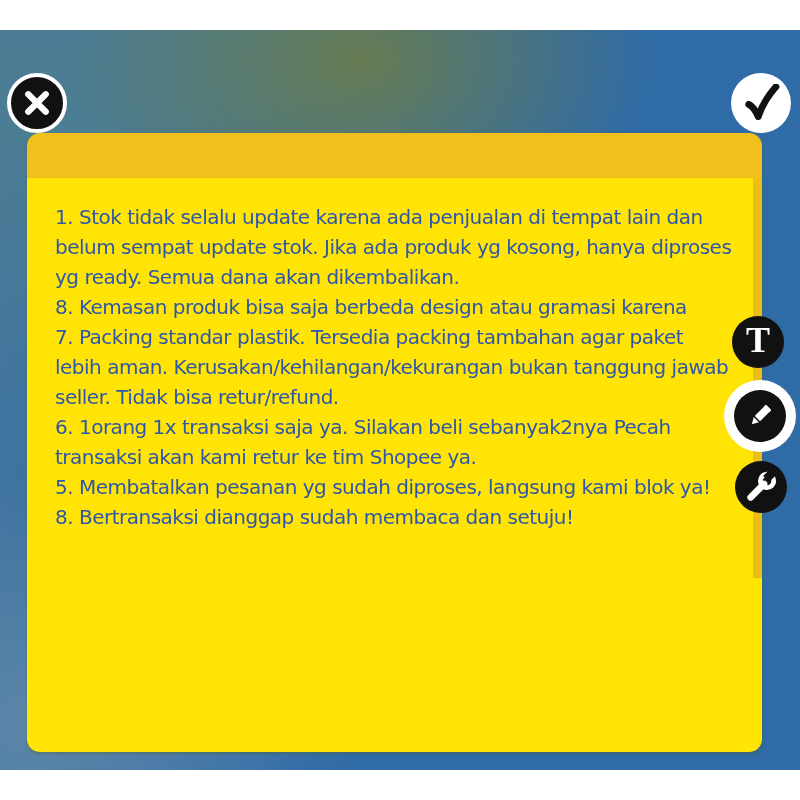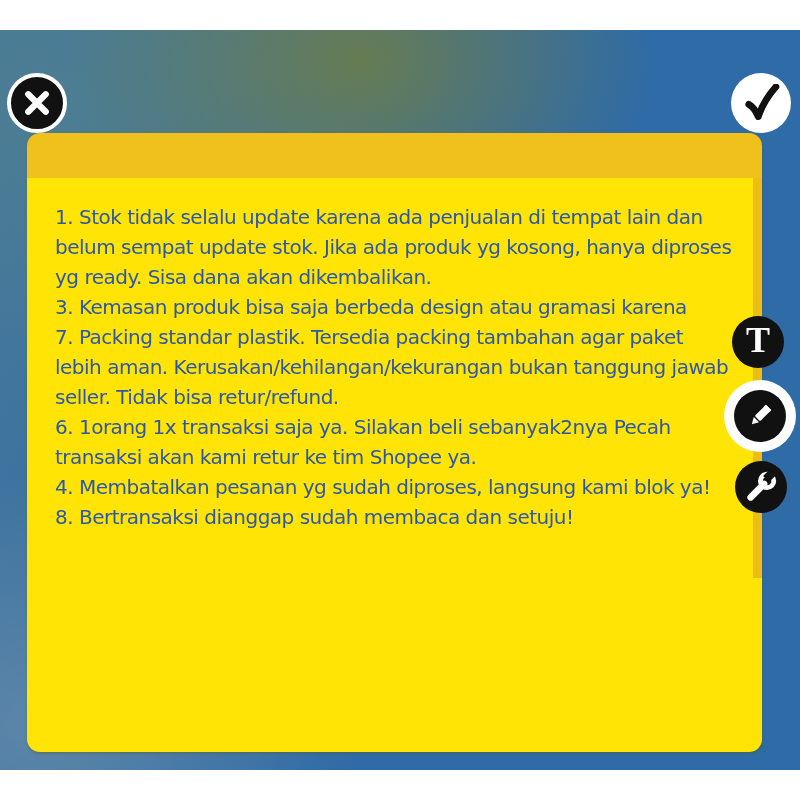--- a/index.html
+++ b/index.html
@@ -48,28 +48,28 @@
 
 <div class="stage">
 
   <div class="letterbox top"></div>
 
   <div class="photo">
     <div class="note">
       <div class="note-text">
           <div class="line">1. Stok tidak selalu update karena ada penjualan di tempat lain dan</div>
           <div class="line">belum sempat update stok. Jika ada produk yg kosong, hanya diproses</div>
-          <div class="line">yg ready. Sisa dana akan dikembalikan.</div>
-          <div class="line">3. Kemasan produk bisa saja berbeda design atau gramasi karena</div>
+          <div class="line">yg ready. Semua dana akan dikembalikan.</div>
+          <div class="line">8. Kemasan produk bisa saja berbeda design atau gramasi karena</div>
           <div class="line">7. Packing standar plastik. Tersedia packing tambahan agar paket</div>
           <div class="line">lebih aman. Kerusakan/kehilangan/kekurangan bukan tanggung jawab</div>
           <div class="line">seller. Tidak bisa retur/refund.</div>
           <div class="line">6. 1orang 1x transaksi saja ya. Silakan beli sebanyak2nya Pecah</div>
           <div class="line">transaksi akan kami retur ke tim Shopee ya.</div>
-          <div class="line">4. Membatalkan pesanan yg sudah diproses, langsung kami blok ya!</div>
+          <div class="line">5. Membatalkan pesanan yg sudah diproses, langsung kami blok ya!</div>
           <div class="line">8. Bertransaksi dianggap sudah membaca dan setuju!</div>
         </div>
     </div>
   </div>
 
   <div class="letterbox bottom"></div>
 
   <div class="circle-btn btn-close">
     <span>
       <svg width="30" height="30" viewBox="-12 -12 24 24">

